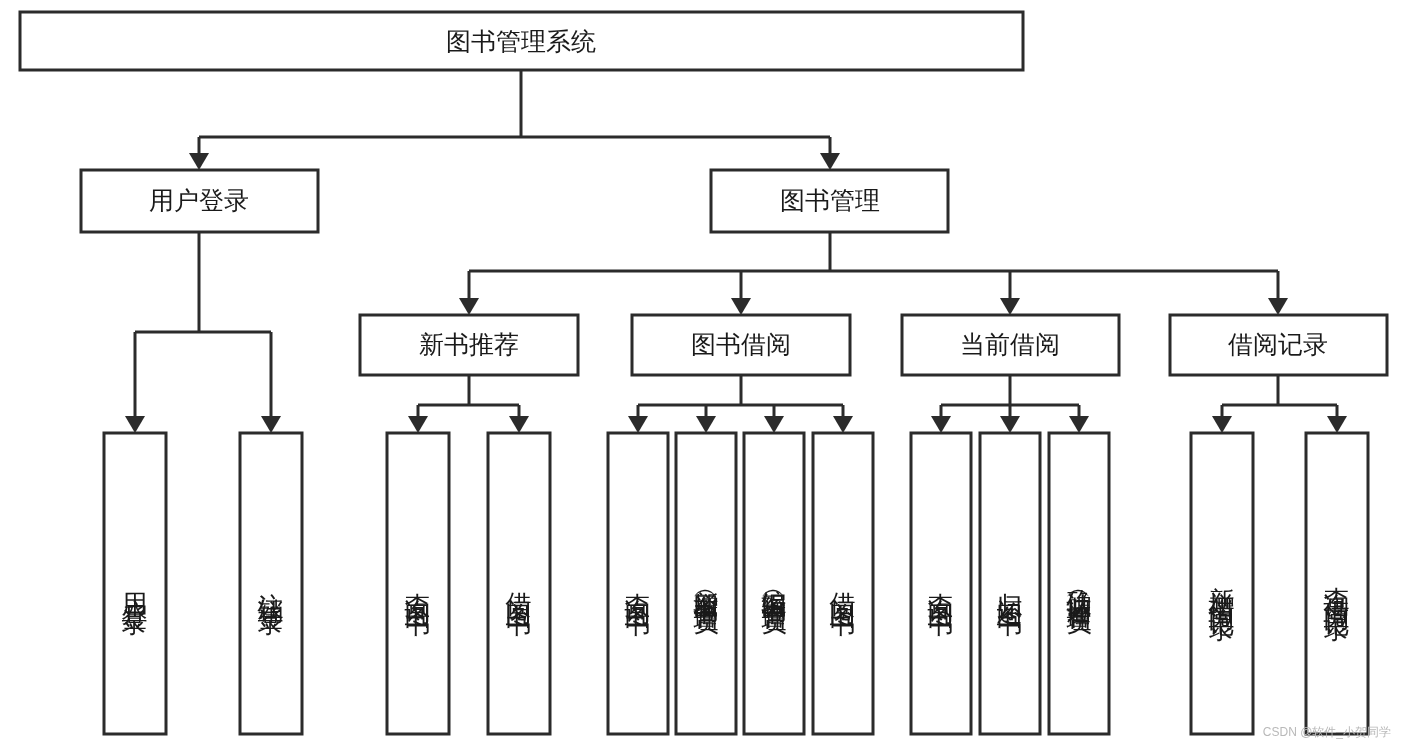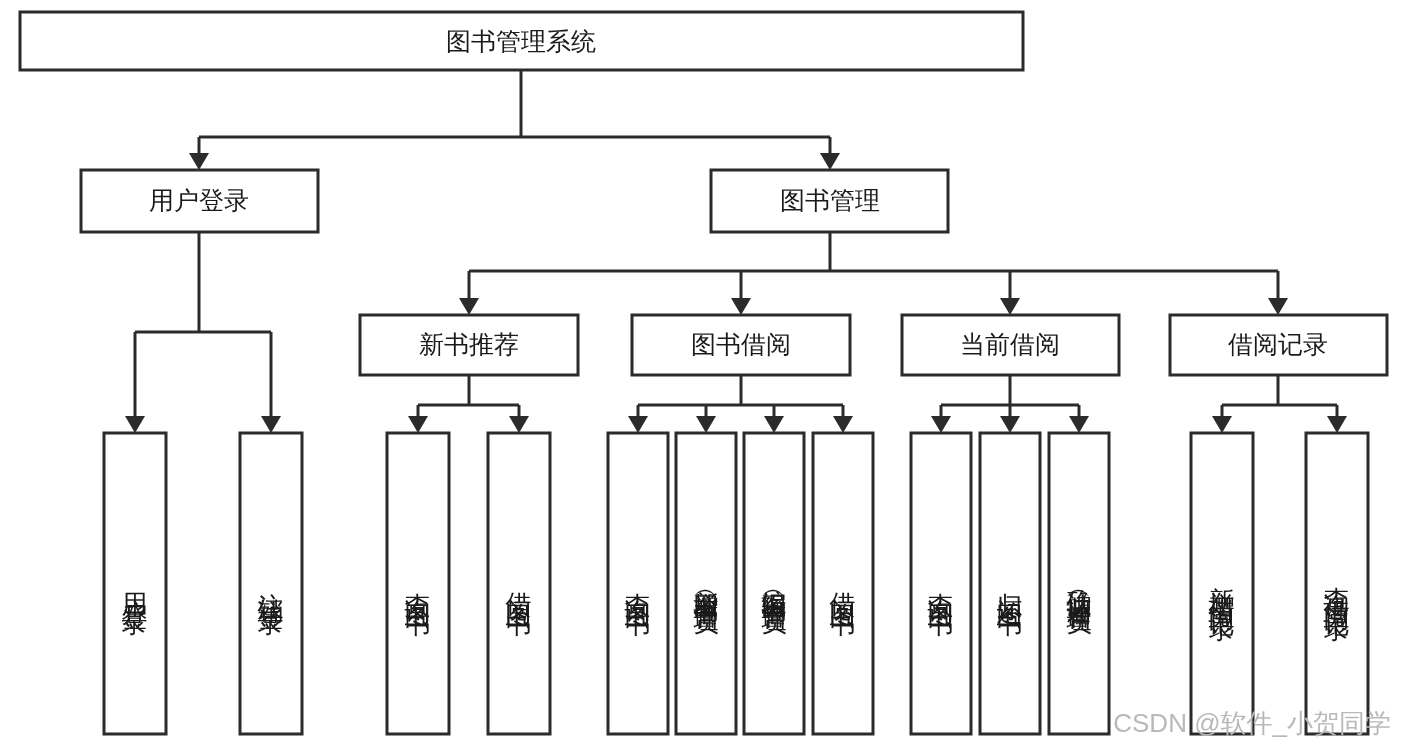--- a/index.html
+++ b/index.html
@@ -42,21 +42,21 @@
   }
   .arrow-head {
     fill: #2b2b2b;
     stroke: none;
   }
   .watermark {
     position: absolute;
     right: 14px;
     bottom: 6px;
     font-family: "Liberation Sans", "DejaVu Sans", sans-serif;
-    font-size: 26px;
+    font-size: 12px;
     color: #b9b9b9;
     white-space: nowrap;
     pointer-events: none;
   }
 </style>
 </head>
 <body>
 
 <svg id="diagram" viewBox="0 0 1405 747" xmlns="http://www.w3.org/2000/svg">
 

